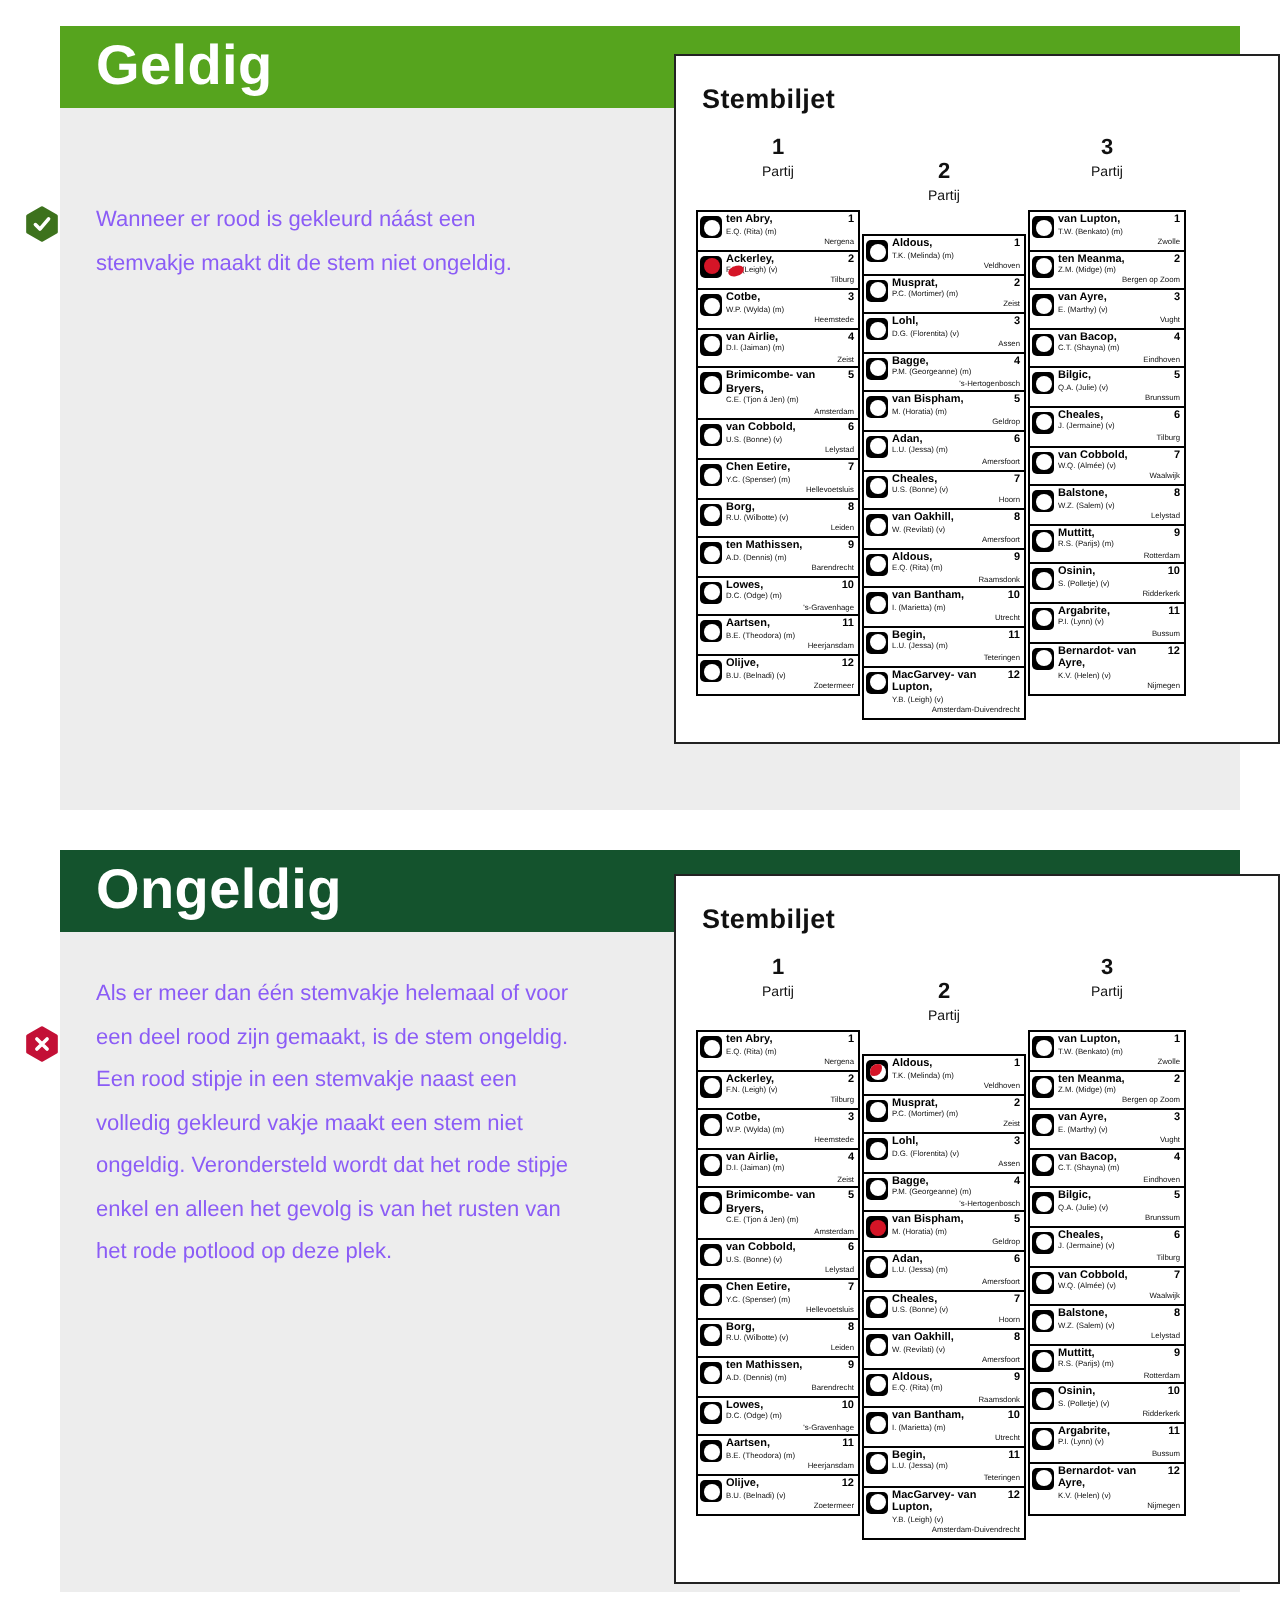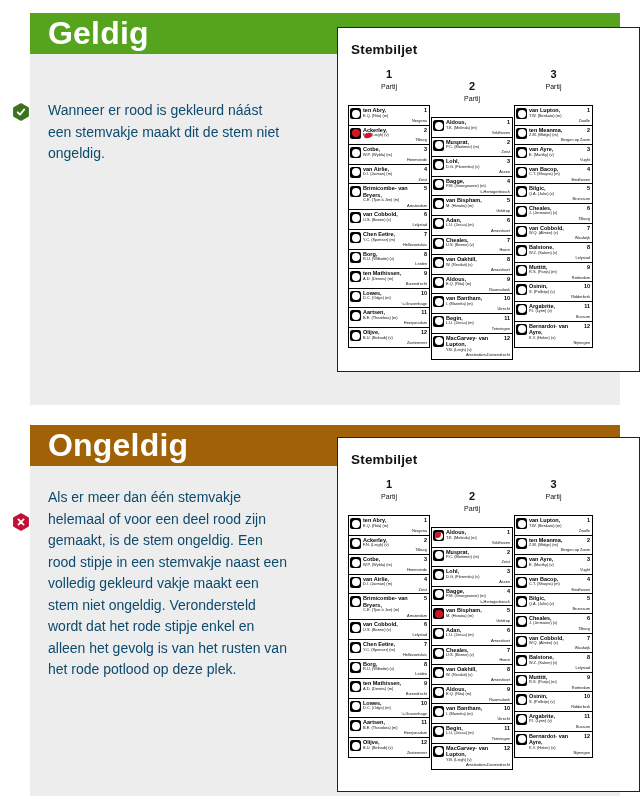--- a/index.html
+++ b/index.html
@@ -2,36 +2,36 @@
 <html style="--markred: #d51527;"><head>
 <meta charset="utf-8">
 <style>
   html,body{margin:0;padding:0;background:#fff;}
   body{font-family:"Liberation Sans", sans-serif; -webkit-font-smoothing:antialiased;}
   .page{position:relative;width:640px;height:799px;background:#fff;overflow:hidden;}
 
   
   .band{position:absolute;left:30px;width:590px;height:41px;
         clip-path:polygon(0 0,100% 0,100% 78%,calc(100% - 14px) 100%,0 100%);}
-  .band h1{margin:0;padding:7px 0 0 18px;font-size:32px;line-height:26px;
+  .band h1{margin:0;padding:7px 0 0 18px;font-size:28px;line-height:26px;
            font-weight:bold;color:#fff;letter-spacing:.2px;}
   .band-geldig{top:13px;}
   .band-ongeldig{top:425px;}
 
   
   .panel-body{position:absolute;left:30px;width:590px;background:#ededed;}
   .body-geldig{top:54px;height:351px;}
   .body-ongeldig{top:466px;height:330px;}
 
   .icon-badge{position:absolute;left:12px;width:18px;height:18px;}
   .icon-geldig{top:103px;}
   .icon-ongeldig{top:513px;}
 
   .explain{position:absolute;left:48px;width:240px;margin:0;
-           font-size:14px;line-height:21.5px;color:#0c4a6e;}
+           font-size:11px;line-height:21.5px;color:#8b5cf6;}
   .explain-geldig{top:100px;}
   .explain-ongeldig{top:487px;}
 
   
   .ballot{position:absolute;left:337px;width:256px;background:#fff;
           border:1.5px solid #222;z-index:2;padding-left:45px;}
   .ballot-geldig{top:27px;height:343px;}
   .ballot-ongeldig{top:437px;height:353px;}
   .ballot-title{position:absolute;left:13px;top:14px;font-size:13.5px;
                 font-weight:bold;color:#111;letter-spacing:.2px;}
@@ -577,21 +577,21 @@
                 <div class="cand-info">K.V. (Helen) (v)</div>
                 <div class="cand-place">Nijmegen</div>
               </div>
             </div>
           </div>
         </div>
       </div>
   </section>
 
   <section>
-    <div class="band band-ongeldig" style="background: #a16207;">
+    <div class="band band-ongeldig" style="background: #14532d;">
       <h1>Ongeldig</h1>
     </div>
     <div class="panel-body body-ongeldig" style="background: rgb(237, 237, 237);"></div>
     <div class="icon-badge icon-ongeldig">
       <svg width="18" height="18" viewBox="0 0 24 24">
         <polygon id="hex-red" points="12,1.5 21.3,6.7 21.3,17.3 12,22.5 2.7,17.3 2.7,6.7" stroke-width="2.5" stroke-linejoin="round" fill="#c31036" stroke="#c31036"></polygon>
         <path d="M8.6 8.6 L15.4 15.4 M15.4 8.6 L8.6 15.4" fill="none" stroke="#fff" stroke-width="2.4" stroke-linecap="round"></path>
       </svg>
     </div>
     <p class="explain explain-ongeldig">Als er meer dan één stemvakje helemaal of voor een deel rood zijn gemaakt, is de stem ongeldig. Een rood stipje in een stemvakje naast een volledig gekleurd vakje maakt een stem niet ongeldig. Verondersteld wordt dat het rode stipje enkel en alleen het gevolg is van het rusten van het rode potlood op deze plek.</p>

